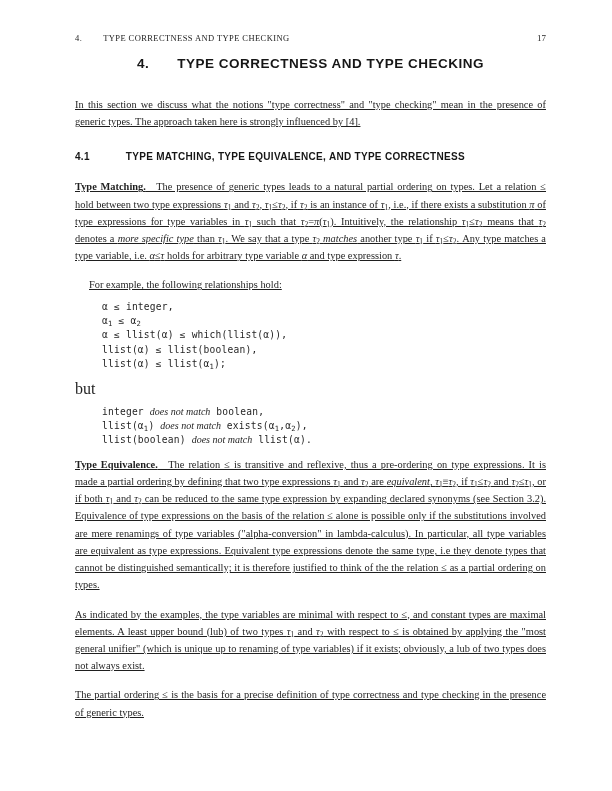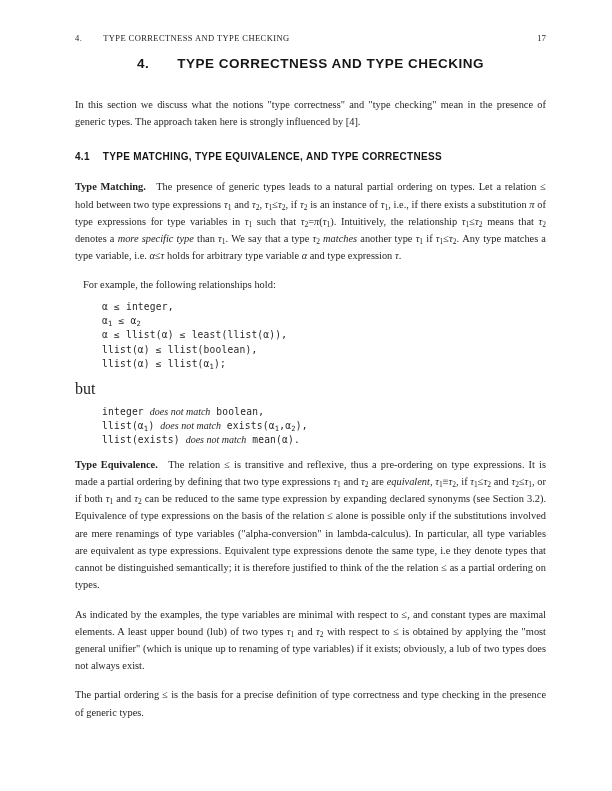--- a/index.html
+++ b/index.html
@@ -26,31 +26,32 @@
     font-family:"Liberation Sans","DejaVu Sans",sans-serif;
     font-weight:700; font-size:13.5px; letter-spacing:0.5px;
     color:#161616;
     margin:0 0 25px 0;
   }
   .title .t-num { margin-right:28px; }
   p.body {
     font-size:10.4px; line-height:17.2px;
     text-align:justify; text-justify:inter-word;
     margin:0 0 12px 0;
+    text-decoration:underline;
   }
   p.intro { margin-bottom:21px; }
   h2.sub {
     display:flex; align-items:baseline;
     font-family:"Liberation Sans","DejaVu Sans",sans-serif;
     font-size:10px; font-weight:700; letter-spacing:0.3px;
     color:#161616;
     margin:6px 0 16px 0;
   }
-  h2.sub .s-num { margin-right:13px;text-align:right; }
-  p.lead { margin:0 0 6px 8px; }
+  h2.sub .s-num { margin-right:36px;text-align:right; }
+  p.lead { margin:0 0 6px 14px; }
   .codeblock { margin:1px 0 8px 27px; }
   .code-line { font-size:10px; line-height:14.4px; white-space:pre-wrap; }
   p.but { font-size:16px; margin:0 0 7px 0; }
   .it { font-style:italic; }
   .bd { font-weight:700; }
   .mono { font-family:"DejaVu Sans Mono","Liberation Mono",monospace; font-size:9.6px; letter-spacing:0.2px; }
   sub { font-size:7.5px; line-height:0; vertical-align:-2px; }
   sub.mono { font-size:7.2px; }
 </style>
 </head>
@@ -78,31 +79,31 @@
     <span class="s-text">TYPE MATCHING, TYPE EQUIVALENCE, AND TYPE CORRECTNESS</span>
   </h2>
 
   <p class="body"><span class="bd">Type Matching.</span><span> The presence of generic types leads to a natural partial ordering on types.  Let a relation ≤ hold between two type expressions </span><span class="it">τ</span><sub>1</sub><span> and </span><span class="it">τ</span><sub>2</sub><span>, </span><span class="it">τ</span><sub>1</sub><span>≤</span><span class="it">τ</span><sub>2</sub><span>, if </span><span class="it">τ</span><sub>2</sub><span> is an instance of </span><span class="it">τ</span><sub>1</sub><span>, i.e., if there exists a substitution </span><span class="it">π</span><span> of type expressions for type variables in </span><span class="it">τ</span><sub>1</sub><span> such that </span><span class="it">τ</span><sub>2</sub><span>=</span><span class="it">π</span><span>(</span><span class="it">τ</span><sub>1</sub><span>).  Intuitively, the relationship </span><span class="it">τ</span><sub>1</sub><span>≤</span><span class="it">τ</span><sub>2</sub><span> means that </span><span class="it">τ</span><sub>2</sub><span> denotes a </span><span class="it">more specific type</span><span> than </span><span class="it">τ</span><sub>1</sub><span>.  We say that a type </span><span class="it">τ</span><sub>2</sub><span> </span><span class="it">matches</span><span> another type </span><span class="it">τ</span><sub>1</sub><span> if </span><span class="it">τ</span><sub>1</sub><span>≤</span><span class="it">τ</span><sub>2</sub><span>.  Any type matches a type variable, i.e. </span><span class="it">α</span><span>≤</span><span class="it">τ</span><span> holds for arbitrary type variable </span><span class="it">α</span><span> and type expression </span><span class="it">τ</span><span>.</span></p>
 
   <p class="body lead"><span>For example, the following relationships hold:</span></p>
 
   <div class="codeblock">
     <div class="code-line"><span class="mono">α ≤ integer,</span></div>
     <div class="code-line"><span class="mono">α</span><sub class="mono">1</sub><span class="mono"> ≤ α</span><sub class="mono">2</sub></div>
-    <div class="code-line"><span class="mono">α ≤ llist(α) ≤ least(llist(α)),</span></div>
+    <div class="code-line"><span class="mono">α ≤ llist(α) ≤ which(llist(α)),</span></div>
     <div class="code-line"><span class="mono">llist(α) ≤ llist(boolean),</span></div>
     <div class="code-line"><span class="mono">llist(α) ≤ llist(α</span><sub class="mono">1</sub><span class="mono">);</span></div>
   </div>
 
   <p class="but">but</p>
 
   <div class="codeblock">
     <div class="code-line"><span class="mono">integer </span><span class="it">does not match</span><span class="mono"> boolean,</span></div>
     <div class="code-line"><span class="mono">llist(α</span><sub class="mono">1</sub><span class="mono">) </span><span class="it">does not match</span><span class="mono"> exists(α</span><sub class="mono">1</sub><span class="mono">,α</span><sub class="mono">2</sub><span class="mono">),</span></div>
-    <div class="code-line"><span class="mono">llist(exists) </span><span class="it">does not match</span><span class="mono"> mean(α).</span></div>
+    <div class="code-line"><span class="mono">llist(boolean) </span><span class="it">does not match</span><span class="mono"> llist(α).</span></div>
   </div>
 
   <p class="body"><span class="bd">Type Equivalence.</span><span> The relation ≤ is transitive and reflexive, thus a pre-ordering on type expressions.  It is made a partial ordering by defining that two type expressions </span><span class="it">τ</span><sub>1</sub><span> and </span><span class="it">τ</span><sub>2</sub><span> are </span><span class="it">equivalent</span><span>, </span><span class="it">τ</span><sub>1</sub><span>≡</span><span class="it">τ</span><sub>2</sub><span>, if </span><span class="it">τ</span><sub>1</sub><span>≤</span><span class="it">τ</span><sub>2</sub><span> and </span><span class="it">τ</span><sub>2</sub><span>≤</span><span class="it">τ</span><sub>1</sub><span>, or if both </span><span class="it">τ</span><sub>1</sub><span> and </span><span class="it">τ</span><sub>2</sub><span> can be reduced to the same type expression by expanding declared synonyms (see Section 3.2).  Equivalence of type expressions on the basis of the relation ≤ alone is possible only if the substitutions involved are mere renamings of type variables ("alpha-conversion" in lambda-calculus).  In particular, all type variables are equivalent as type expressions.  Equivalent type expressions denote the same type, i.e they denote types that cannot be distinguished semantically; it is therefore justified to think of the the relation ≤ as a partial ordering on types.</span></p>
 
   <p class="body"><span>As indicated by the examples, the type variables are minimal with respect to ≤, and constant types are maximal elements.  A least upper bound (lub) of two types </span><span class="it">τ</span><sub>1</sub><span> and </span><span class="it">τ</span><sub>2</sub><span> with respect to ≤ is obtained by applying the "most general unifier" (which is unique up to renaming of type variables) if it exists; obviously, a lub of two types does not always exist.</span></p>
 
   <p class="body"><span>The partial ordering ≤ is the basis for a precise definition of type correctness and type checking in the presence of generic types.</span></p>
 
 </div>
 

